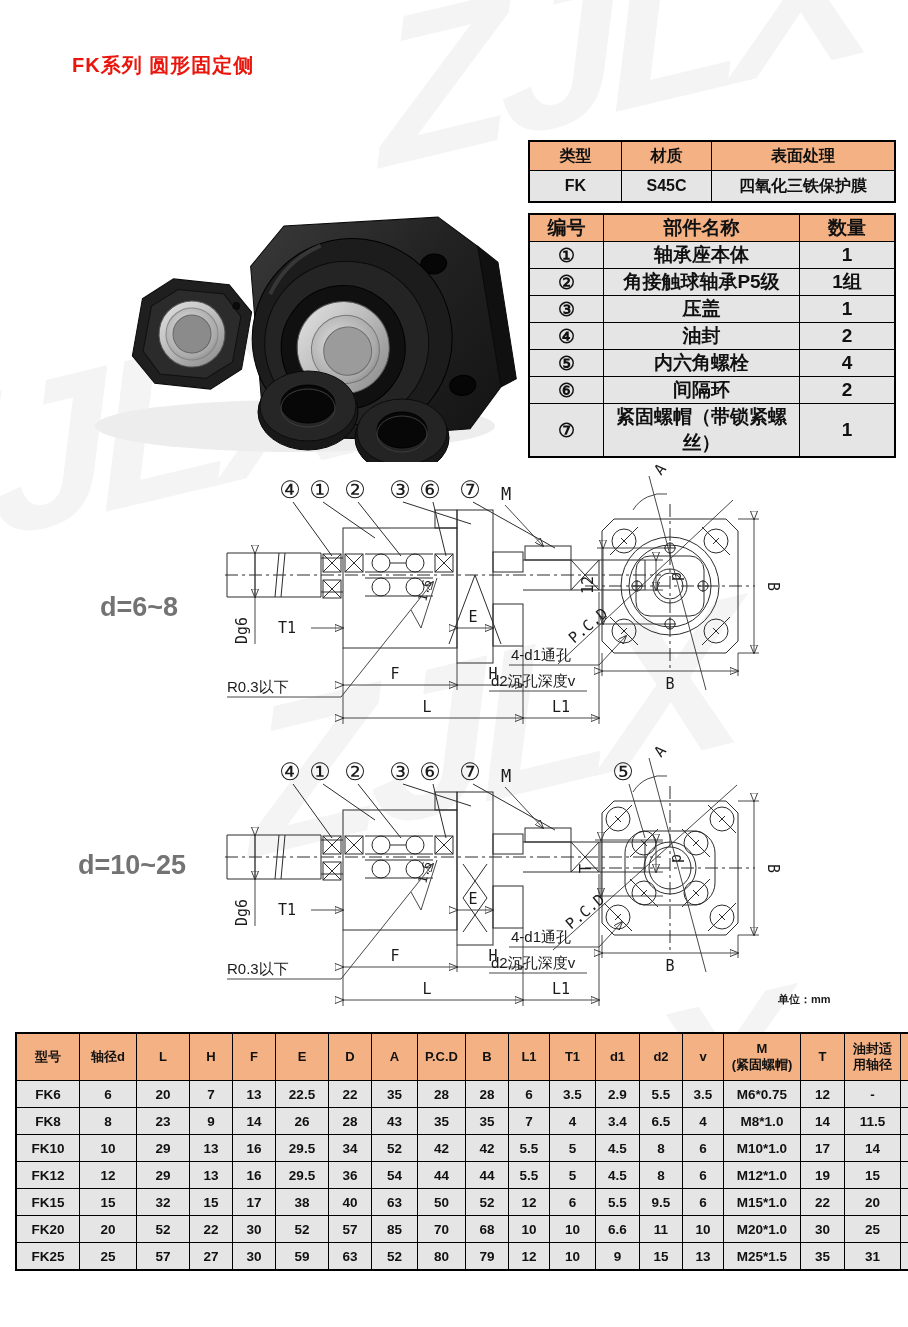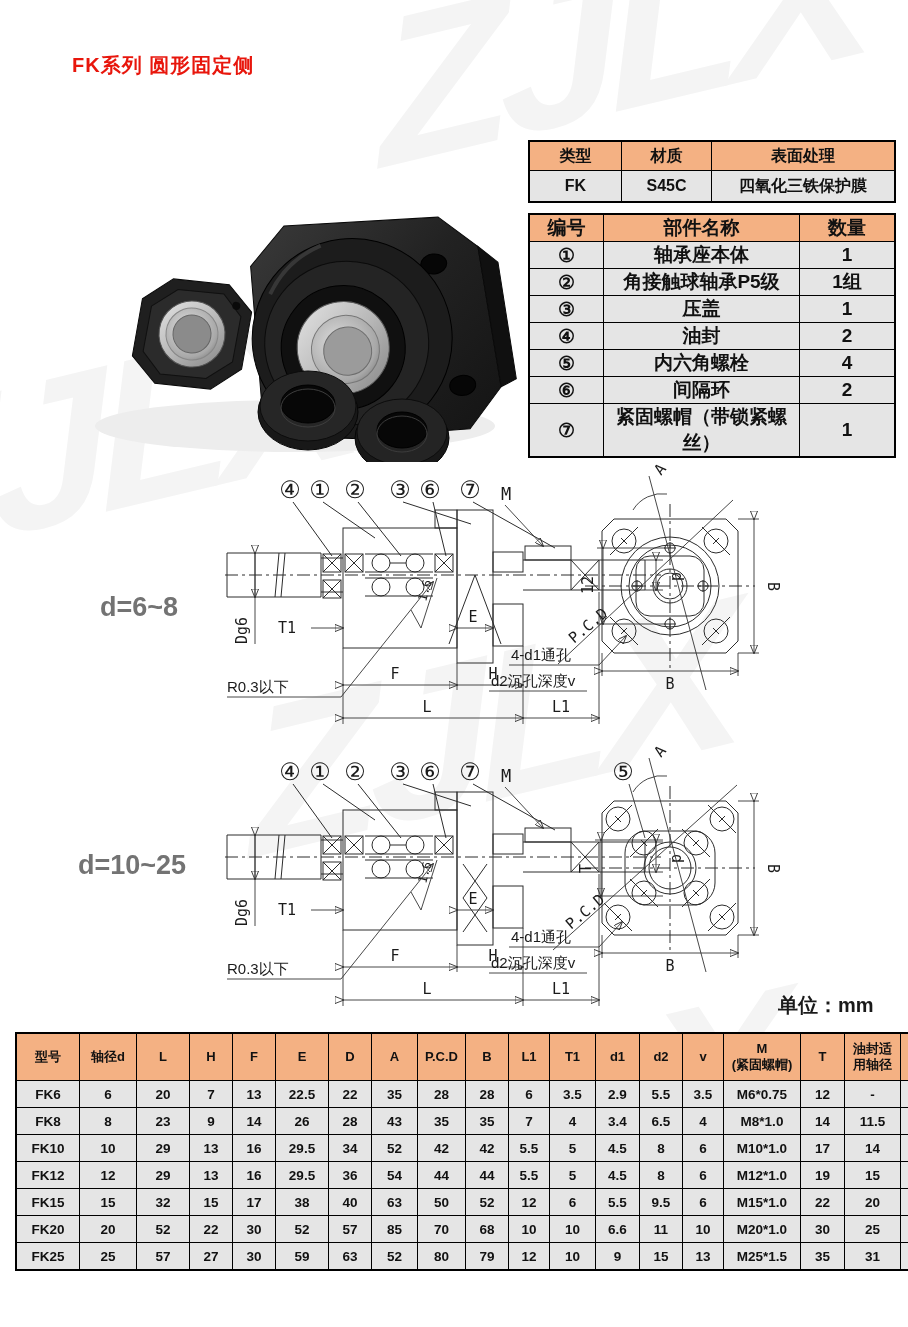--- a/index.html
+++ b/index.html
@@ -36,21 +36,21 @@
   .spec-table th:nth-child(17){width:41px}.spec-table th:nth-child(18){width:53px}
   .spec-table th:nth-child(19){width:50px}
   table.bordered{border:2px solid #000;}
   
   .drawing{position:absolute;z-index:1;}
   .drawing line,.drawing path,.drawing rect,.drawing circle,.drawing polyline{stroke:#2c2c2c;stroke-width:1;fill:none;}
   .drawing .dim{stroke:#333;stroke-width:0.9;}
   .drawing text{fill:#1a1a1a;stroke:none;font-family:"DejaVu Sans Mono","Liberation Mono",monospace;}
   .drawing text.cn{font-family:"Liberation Sans",sans-serif;}
   .scope-label{font-size:27px;font-weight:600;color:#737373;}
-  .unit-note{font-size:20px;font-weight:600;color:#1a1a1a;}
+  .unit-note{font-size:11px;font-weight:600;color:#1a1a1a;}
   .dashdot{stroke-dasharray:13 4 3 4;}
 </style>
 </head>
 <body>
 
 <div class="page">
 
   <div class="wm" style="left:380px;top:-70px">ZJLX</div>
   <div class="wm" style="left:-130px;top:330px">ZJLX</div>
   <div class="wm" style="left:250px;top:620px">ZJLX</div>

